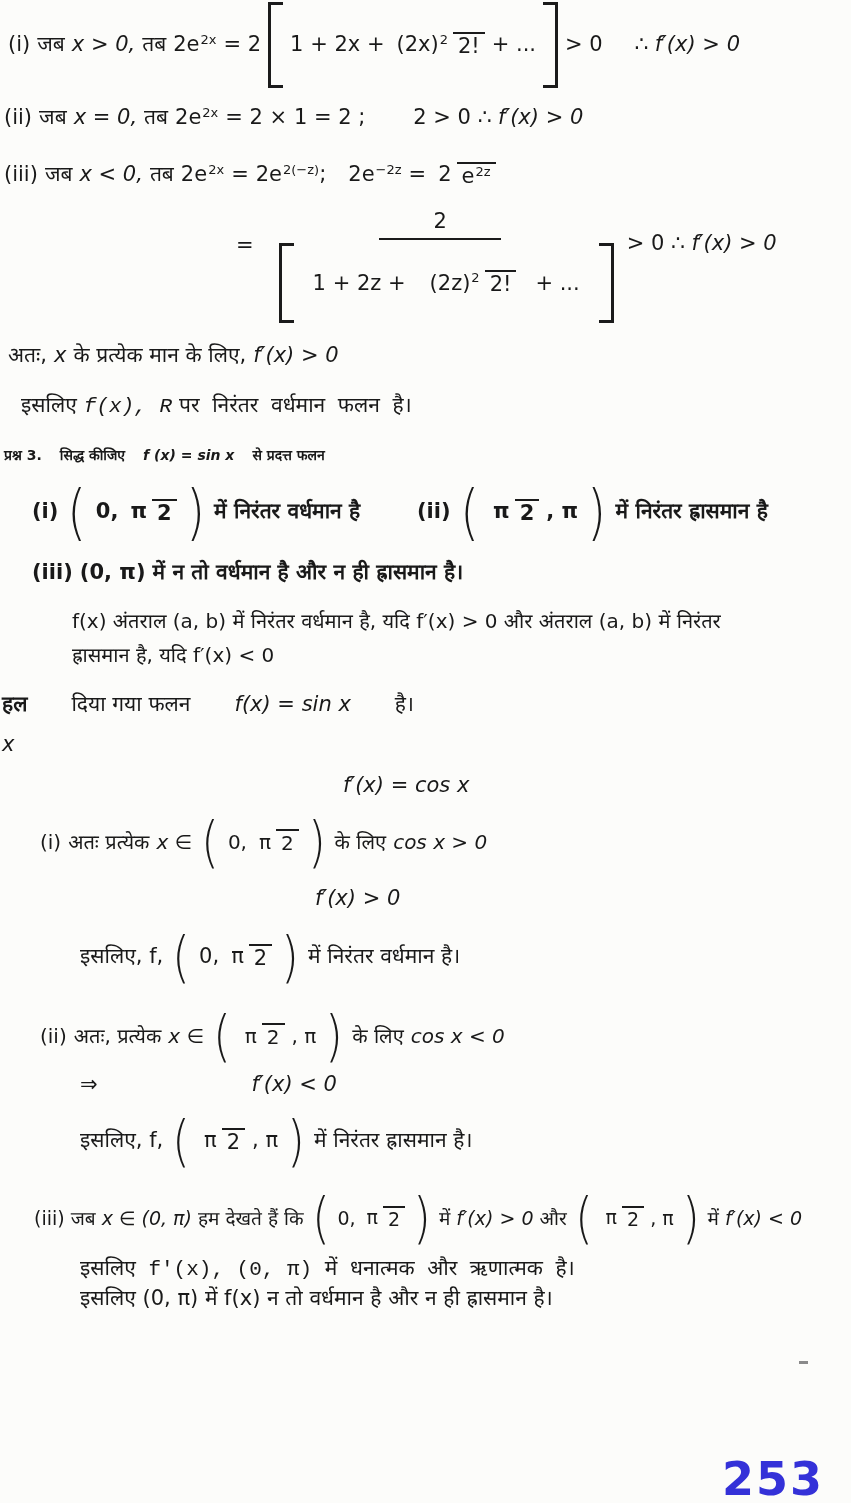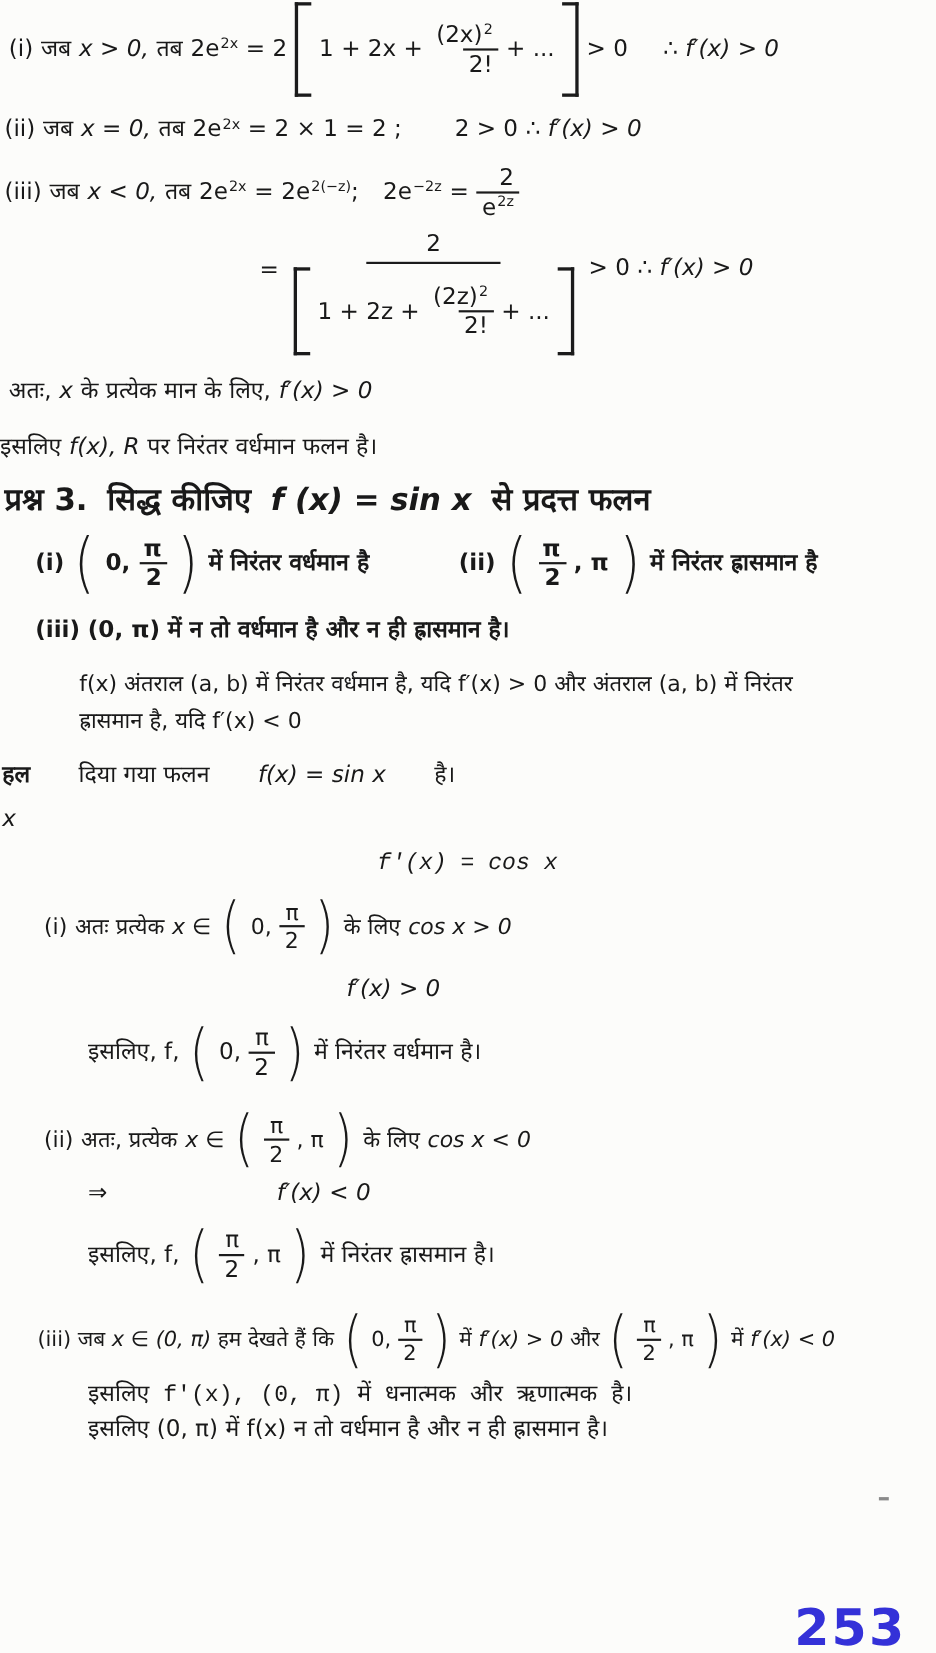--- a/index.html
+++ b/index.html
@@ -7,31 +7,31 @@
     position:relative; width:851px; height:1503px; margin:0 auto;
     background:#fcfcfa; color:#191919; overflow:hidden;
     font-family:"DejaVu Sans","Liberation Sans",sans-serif;
     font-size:21px; line-height:1.3;
   }
   .row { position:absolute; display:flex; align-items:center; gap:7px; white-space:nowrap; }
   .m { font-style:italic;text-align:center; }
   .b { font-weight:bold; }
   .sp { display:inline-block; flex:0 0 auto; }
   .sup { font-size:0.62em; position:relative; top:-0.55em; margin-left:1px; }
-  .frac { display:inline-flex; flex-direction:column; align-items:flex-end; line-height:1.12; }
+  .frac { display:inline-flex; align-items:center; line-height:1.12; }
   .frac .fn { padding:0 5px; }
   .frac .fd { border-top:2px solid #1b1b1b; padding:1px 5px 0 5px; }
   .sqb { align-self:stretch; width:12px; flex:0 0 auto; }
   .sqb.o { border-left:3px solid #1b1b1b; border-top:3px solid #1b1b1b; border-bottom:3px solid #1b1b1b; }
   .sqb.c { border-right:3px solid #1b1b1b; border-top:3px solid #1b1b1b; border-bottom:3px solid #1b1b1b; }
   .bp { font-weight:300; line-height:0.95; font-size:60px; flex:0 0 auto; transform:scaleX(0.8); }
   .bp.small { font-size:56px; }
   .bar { height:2px; background:#1b1b1b; }
   .col { display:flex; flex-direction:column; align-items:center; }
-  .eqrow { display:flex; align-items:center; gap:7px; }
+  .eqrow { display:flex; align-items:center; gap:19px;margin-left:12px; }
   .noteblock { position:absolute; left:72px; top:604px; width:779px; font-size:20px; }
   .noteblock div { line-height:34px; white-space:nowrap; }
   .pageno {
     position:absolute; left:722px; top:1450px;
     font-size:46px; font-weight:bold; letter-spacing:2px; color:#3431d8;
   }
   .stray { position:absolute; left:799px; top:1361px; width:9px; height:3px; background:#8a8a8a; }
 </style>
 </head>
 <body>
@@ -106,27 +106,27 @@
     <span style="margin-top:22px; margin-left:6px;">&gt; 0</span>
     <span class="m" style="margin-top:22px;">∴  f′(x) &gt; 0</span>
   </div>
 
   <div class="row" style="top:338px; left:8px; height:36px;">
     <span>अतः,</span>
     <span class="m">x</span>
     <span>के प्रत्येक मान के लिए,</span>
     <span class="m">f′(x) &gt; 0</span>
   </div>
-  <div class="row" style="top:388px; left:0; height:38px;">
+  <div class="row" style="top:388px; left:21px; height:38px;font-family:Liberation Mono, monospace;">
     <span>इसलिए</span>
     <span class="m">f(x), R</span>
     <span>पर निरंतर वर्धमान फलन है।</span>
   </div>
 
-  <div class="row b" style="top:436px; left:4px; height:38px; font-size:28px;gap:18px;">
+  <div class="row b" style="top:436px; left:4px; height:38px; font-size:14px;gap:18px;">
     <span>प्रश्न 3.</span>
     <span>सिद्ध कीजिए</span>
     <span class="m">f (x) = sin x</span>
     <span>से प्रदत्त फलन</span>
   </div>
 
   <div class="row b" style="top:474px; left:32px; height:76px;">
     <span>(i)</span>
     <span class="bp">(</span>
     <span>0,</span>
@@ -162,21 +162,21 @@
 
   <div class="row" style="top:686px; left:2px; height:38px;gap:44px;">
     <span class="b">हल</span>
     <span>दिया गया फलन</span>
     <span class="m">f(x) = sin x</span>
     <span>है।</span>
   </div>
   <div class="row" style="top:726px; left:2px; height:38px;">
     <span class="m">x</span>
   </div>
-  <div class="row" style="top:771px; left:343px; height:30px;font-family:Liberation Mono, monospace;">
+  <div class="row" style="top:771px; left:343px; height:30px;">
     <span class="m">f′(x) = cos x</span>
   </div>
 
   <div class="row" style="top:802px; left:40px; height:80px; font-size:20px;">
     <span>(i)</span>
     <span>अतः प्रत्येक</span>
     <span class="m">x ∈</span>
     <span class="bp small">(</span>
     <span>0,</span>
     <span class="frac">

